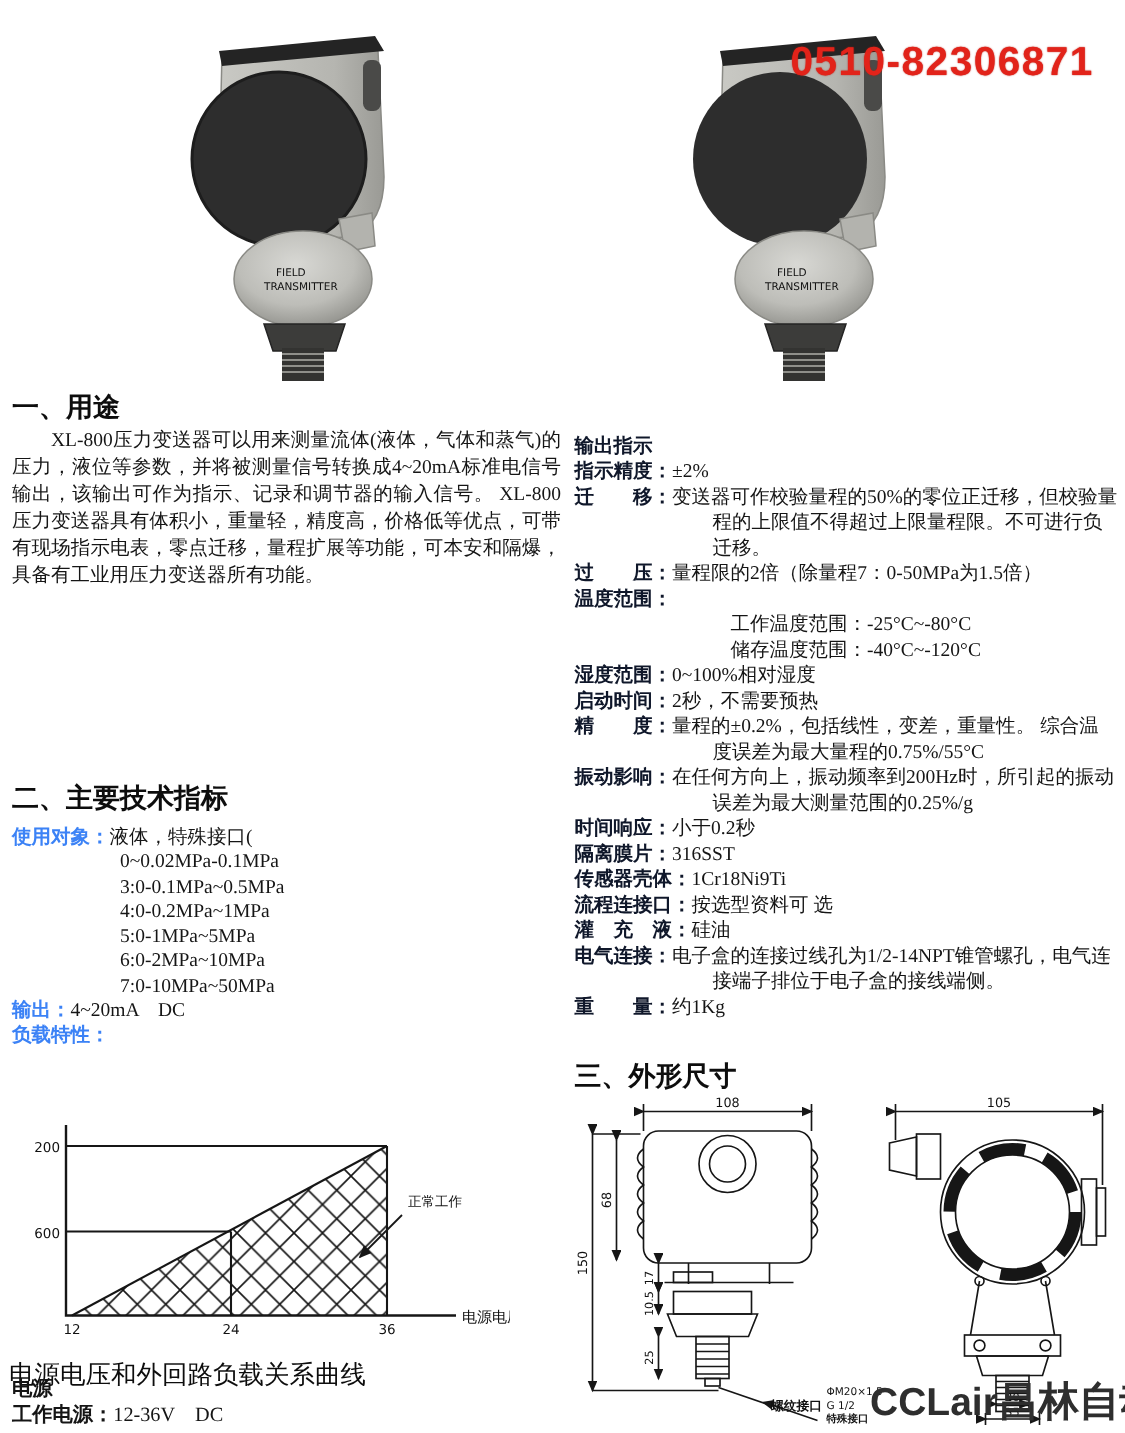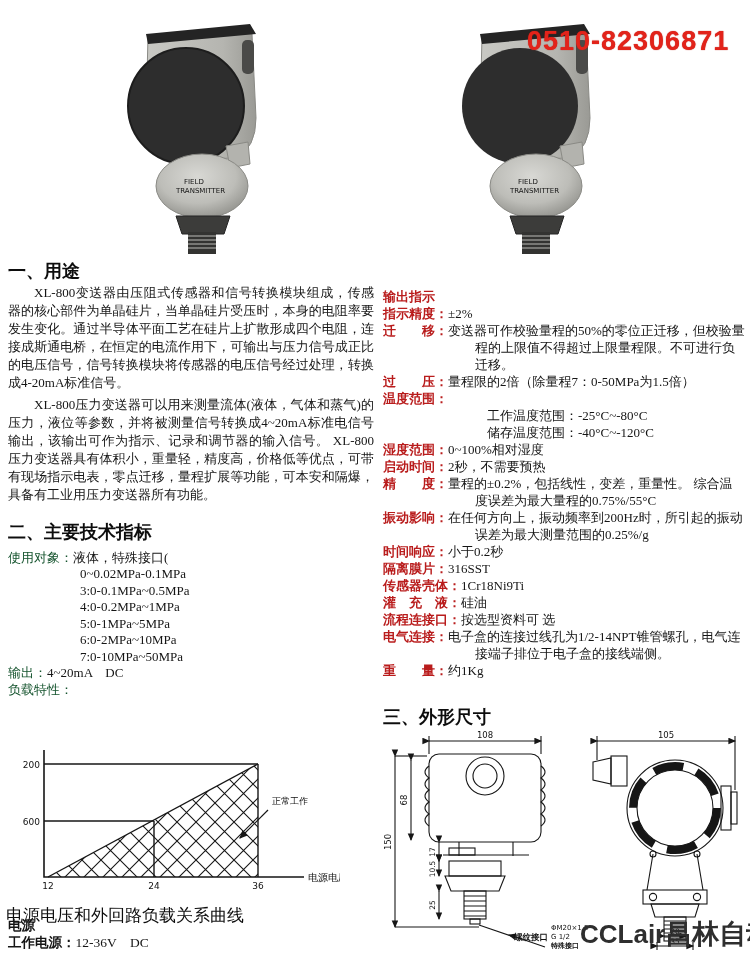--- a/index.html
+++ b/index.html
@@ -10,26 +10,26 @@
   .h-sec{font-family:"Liberation Sans","DejaVu Sans",sans-serif;font-weight:bold;font-size:18px;color:#0d0d0d;}
   
   #phone{left:527px;top:26px;font-family:"Liberation Sans","DejaVu Sans",sans-serif;
          font-weight:bold;font-size:27px;letter-spacing:1px;color:#e2231a;
          text-shadow:0 0 1px #b71c12;}
   
   #col-left{left:8px;top:262px;width:366px;font-size:13px;line-height:18px;}
   #col-left p{margin:4px 0 0 0;text-indent:2em;text-align:justify;}
   #sec2{left:8px;top:524px;width:366px;font-size:13px;line-height:16.5px;}
   .s2row{margin:0;}
-  .s2row .lbl{color:#14532d;}
+  .s2row .lbl{color:#3b82f6;font-weight:bold;}
   .s2row.rng{padding-left:72px;}
   
   #col-right{left:383px;top:288px;width:362px;font-size:13px;line-height:17px;}
   .rrow{padding-left:92px;text-indent:-92px;margin:0;}
-  .rrow .sl{font-family:"Liberation Sans","DejaVu Sans",sans-serif;font-weight:bold;color:#b91c1c;}
+  .rrow .sl{font-family:"Liberation Sans","DejaVu Sans",sans-serif;font-weight:bold;color:#0f172a;}
   .rrow.plain .sl{font-family:"Liberation Serif","DejaVu Serif",serif;font-weight:bold;}
   .rrow.sub{padding-left:104px;text-indent:0;}
   
   #chart-block{left:6px;top:746px;width:334px;}
   #chart-caption{text-align:left;font-size:17px;margin-top:2px;color:#0d0d0d;}
   #power{left:8px;top:917px;font-size:13.5px;line-height:17px;}
   #power .pb{font-family:Liberation Serif, serif;font-weight:bold;}
   
   #sec3-title{left:383px;top:705px;}
   #drawings{left:383px;top:730px;width:367px;height:220px;}
@@ -90,21 +90,20 @@
         <rect x="70" y="214" width="28" height="22" fill="#333331"></rect>
         <path d="M70,218 h28 M70,222 h28 M70,226 h28 M70,230 h28" stroke="#8f8f8a" stroke-width="1.4"></path>
       </g>
     </svg>
   </div>
 
   <div id="phone" class="abs">0510-82306871</div>
 
   <div id="col-left" class="abs">
     <div class="h-sec">一、用途</div>
-    <p>XL-800变送器由压阻式传感器和信号转换模块组成，传感器的核心部件为单晶硅片，当单晶硅片受压时，本身的电阻率要发生变化。通过半导体平面工艺在硅片上扩散形成四个电阻，连接成斯通电桥，在恒定的电流作用下，可输出与压力信号成正比的电压信号，信号转换模块将传感器的电压信号经过处理，转换成4-20mA标准信号。</p>
     <p>XL-800压力变送器可以用来测量流体(液体，气体和蒸气)的压力，液位等参数，并将被测量信号转换成4~20mA标准电信号输出，该输出可作为指示、记录和调节器的输入信号。 XL-800压力变送器具有体积小，重量轻，精度高，价格低等优点，可带有现场指示电表，零点迁移，量程扩展等功能，可本安和隔爆，具备有工业用压力变送器所有功能。</p>
   </div>
 
   <div id="sec2" class="abs">
     <div class="h-sec" style="margin-bottom:9px;">二、主要技术指标</div>
     <div class="s2row"><span class="lbl">使用对象：</span><span>液体，特殊接口(</span></div>
     <div class="s2row rng"><span>0~0.02MPa-0.1MPa</span></div>
     <div class="s2row rng"><span>3:0-0.1MPa~0.5MPa</span></div>
     <div class="s2row rng"><span>4:0-0.2MPa~1MPa</span></div>
     <div class="s2row rng"><span>5:0-1MPa~5MPa</span></div>
@@ -122,22 +121,22 @@
     <div class="rrow"><span class="sl">温度范围：</span><span></span></div>
     <div class="rrow sub"><span>工作温度范围：-25°C~-80°C</span></div>
     <div class="rrow sub"><span>储存温度范围：-40°C~-120°C</span></div>
     <div class="rrow"><span class="sl">湿度范围：</span><span>0~100%相对湿度</span></div>
     <div class="rrow"><span class="sl">启动时间：</span><span>2秒，不需要预热</span></div>
     <div class="rrow"><span class="sl">精　　度：</span><span>量程的±0.2%，包括线性，变差，重量性。 综合温度误差为最大量程的0.75%/55°C</span></div>
     <div class="rrow"><span class="sl">振动影响：</span><span>在任何方向上，振动频率到200Hz时，所引起的振动误差为最大测量范围的0.25%/g</span></div>
     <div class="rrow"><span class="sl">时间响应：</span><span>小于0.2秒</span></div>
     <div class="rrow"><span class="sl">隔离膜片：</span><span>316SST</span></div>
     <div class="rrow"><span class="sl">传感器壳体：</span><span>1Cr18Ni9Ti</span></div>
+    <div class="rrow"><span class="sl">流程连接口：</span><span>按选型资料可 选</span></div>
     <div class="rrow"><span class="sl">灌　充　液：</span><span>硅油</span></div>
-    <div class="rrow"><span class="sl">流程连接口：</span><span>按选型资料可 选</span></div>
     <div class="rrow"><span class="sl">电气连接：</span><span>电子盒的连接过线孔为1/2-14NPT锥管螺孔，电气连接端子排位于电子盒的接线端侧。</span></div>
     <div class="rrow"><span class="sl">重　　量：</span><span>约1Kg</span></div>
   </div>
 
   <div id="chart-block" class="abs">
     <svg width="334" height="152" viewBox="0 0 334 152">
       <defs>
         <pattern id="xh" patternUnits="userSpaceOnUse" width="19" height="19">
           <path d="M0,19 L19,0 M0,0 L19,19" stroke="#161616" stroke-width="1.1"></path>
         </pattern>

